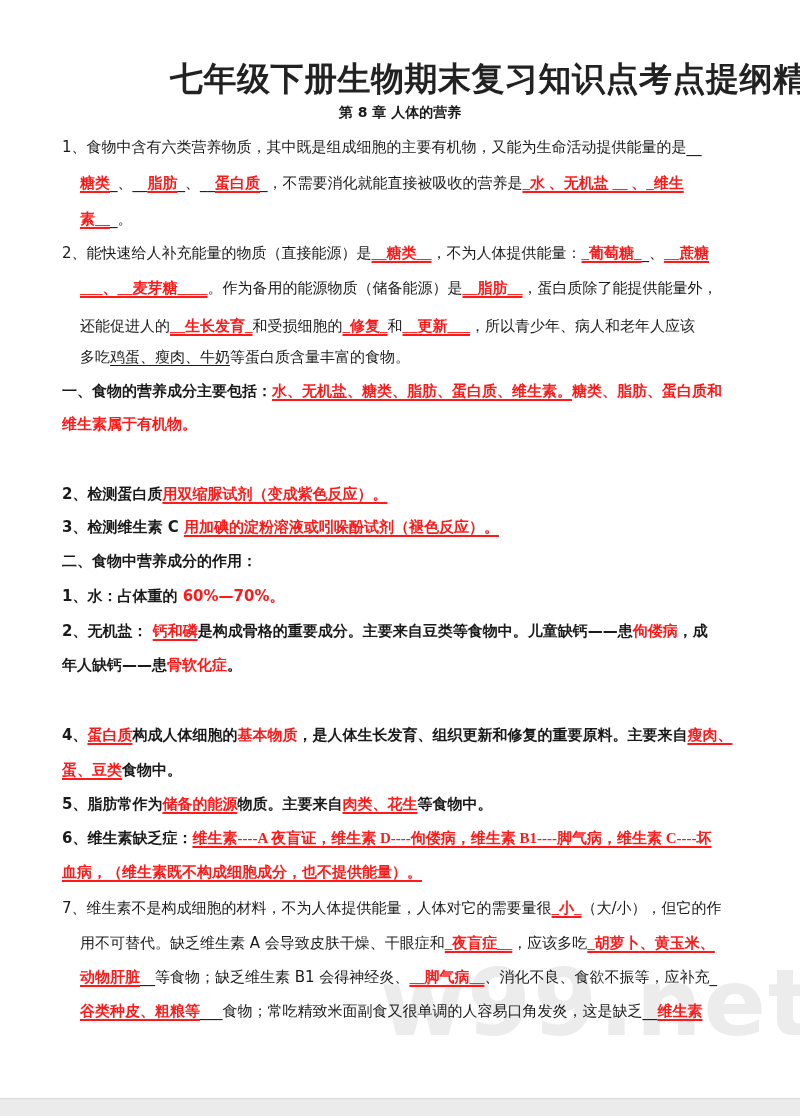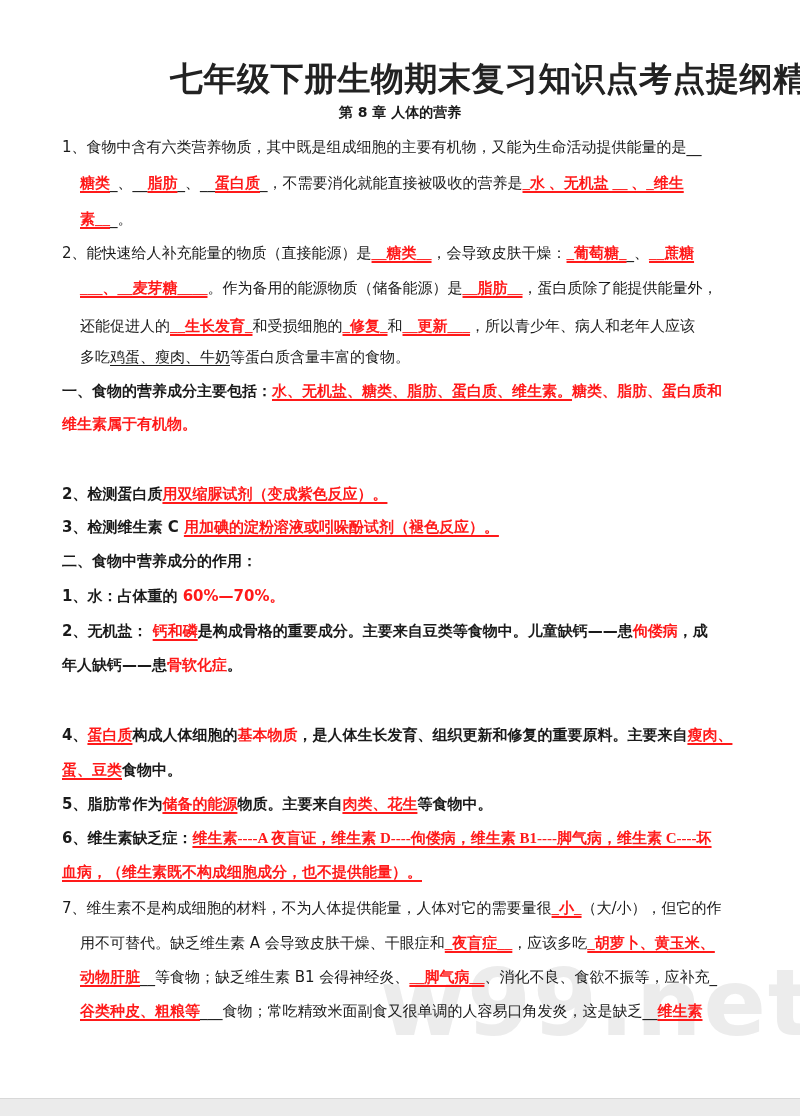--- a/index.html
+++ b/index.html
@@ -60,21 +60,21 @@
     <span class="n">1、食物中含有六类营养物质，其中既是组成细胞的主要有机物，又能为生命活动提供能量的是__</span>
   </div>
   <div class="line ind" style="top:173px;">
     <span class="r">糖类</span><span class="n">_、__</span><span class="r">脂肪</span><span class="n">_、__</span><span class="r">蛋白质</span><span class="n">_，不需要消化就能直接被吸收的营养是</span><span class="r">_水 、无机盐 __ 、_维生</span>
   </div>
   <div class="line ind" style="top:209px;">
     <span class="r">素__</span><span class="n">_。</span>
   </div>
 
   <div class="line" style="top:243px;">
-    <span class="n">2、能快速给人补充能量的物质（直接能源）是</span><span class="r">__糖类__</span><span class="n">，会导致皮肤干燥：</span><span class="r">_葡萄糖_</span><span class="n">_、</span><span class="r">__蔗糖</span>
+    <span class="n">2、能快速给人补充能量的物质（直接能源）是</span><span class="r">__糖类__</span><span class="n">，不为人体提供能量：</span><span class="r">_葡萄糖_</span><span class="n">_、</span><span class="r">__蔗糖</span>
   </div>
   <div class="line ind" style="top:278px;">
     <span class="r">___、__麦芽糖____</span><span class="n">。作为备用的能源物质（储备能源）是</span><span class="r">__脂肪__</span><span class="n">，蛋白质除了能提供能量外，</span>
   </div>
   <div class="line ind" style="top:316px;">
     <span class="n">还能促进人的</span><span class="r">__生长发育_</span><span class="n">和受损细胞的</span><span class="r">_修复_</span><span class="n">和</span><span class="r">__更新___</span><span class="n">，所以青少年、病人和老年人应该</span>
   </div>
   <div class="line ind" style="top:347px;">
     <span class="n">多吃</span><span class="n u">鸡蛋、瘦肉、牛奶</span><span class="n">等蛋白质含量丰富的食物。</span>
   </div>

